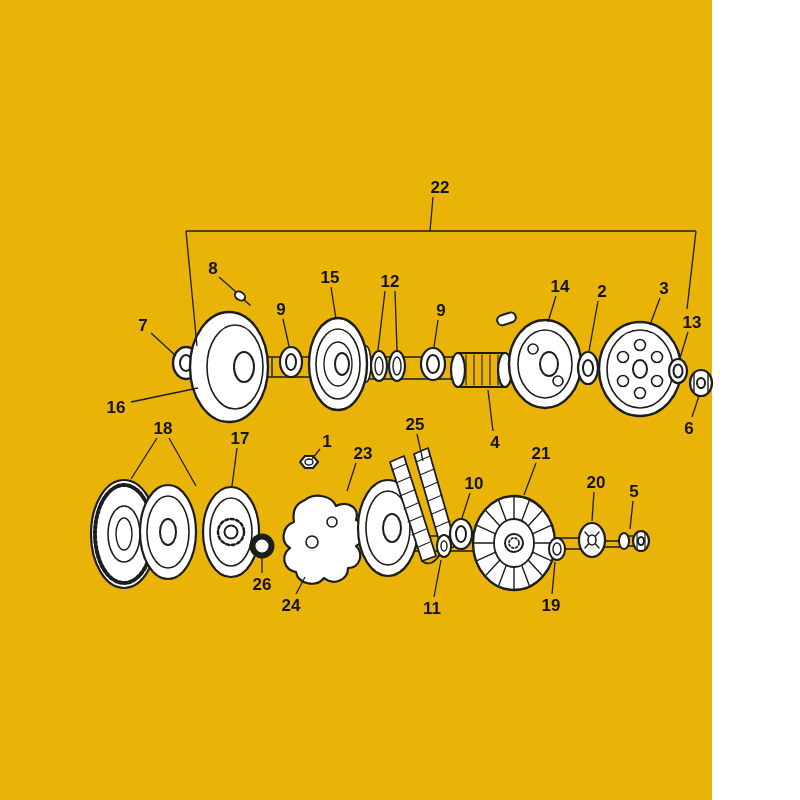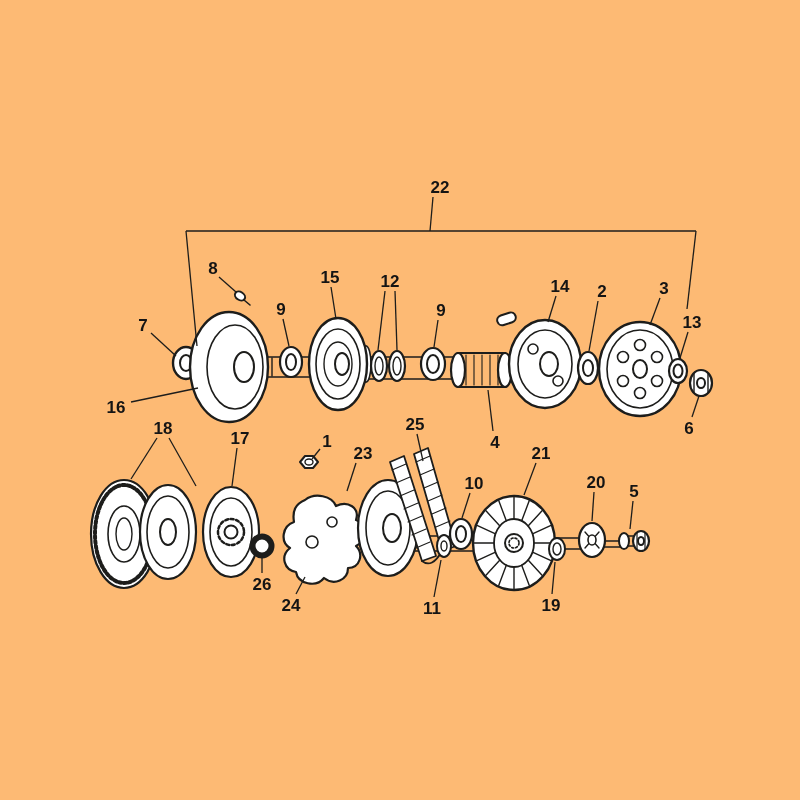--- a/index.html
+++ b/index.html
@@ -1,17 +1,17 @@
 <!DOCTYPE html>
 <html><head>
 <meta charset="utf-8">
 <style>
   html,body{margin:0;padding:0;background:#ffffff;}
   body{width:800px;height:800px;overflow:hidden;font-family:"Liberation Sans",sans-serif;}
-  #stage{position:relative;width:800px;height:800px;background:#fdba74;}
+  #stage{position:relative;width:712px;height:800px;background:#eab308;}
   svg{display:block;width:800px;height:800px;}
   text{user-select:none;}
 </style>
 </head>
 <body>
 
 <div id="stage">
 <svg viewBox="0 0 800 800" xmlns="http://www.w3.org/2000/svg">
 
   <g id="drawing" fill="none" stroke="#1d1d1b" stroke-width="2" stroke-linecap="round" stroke-linejoin="round">

